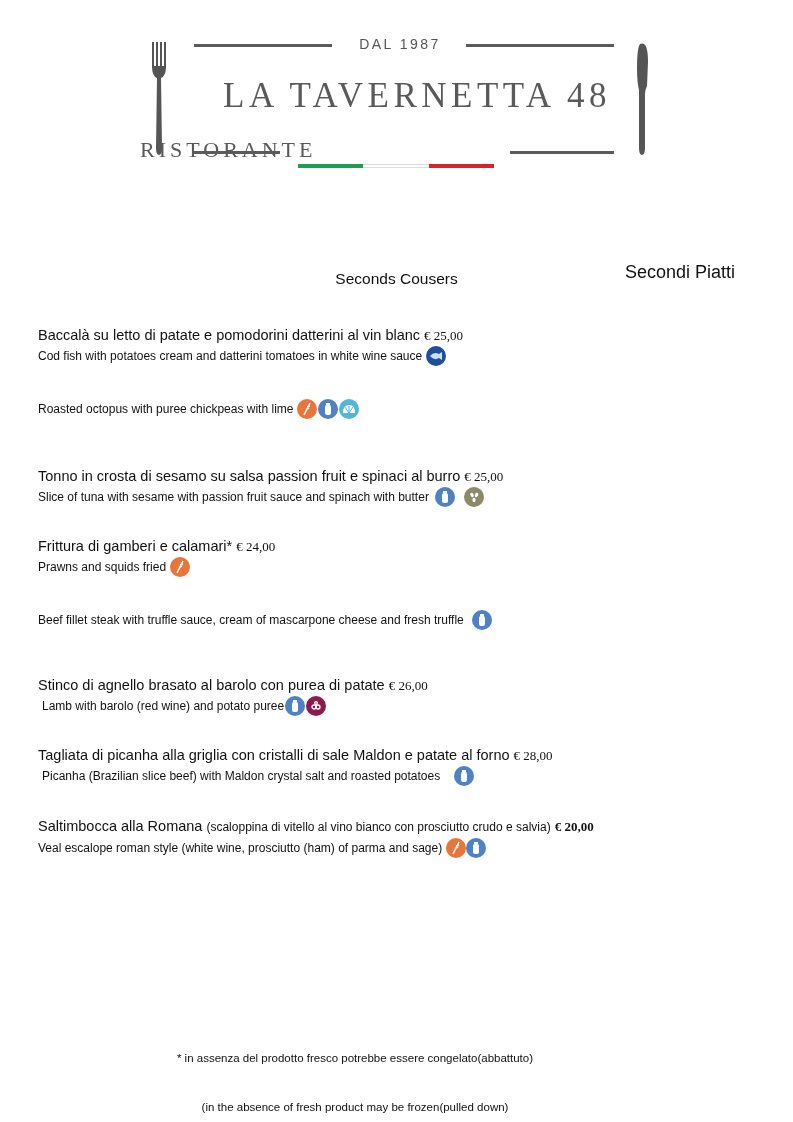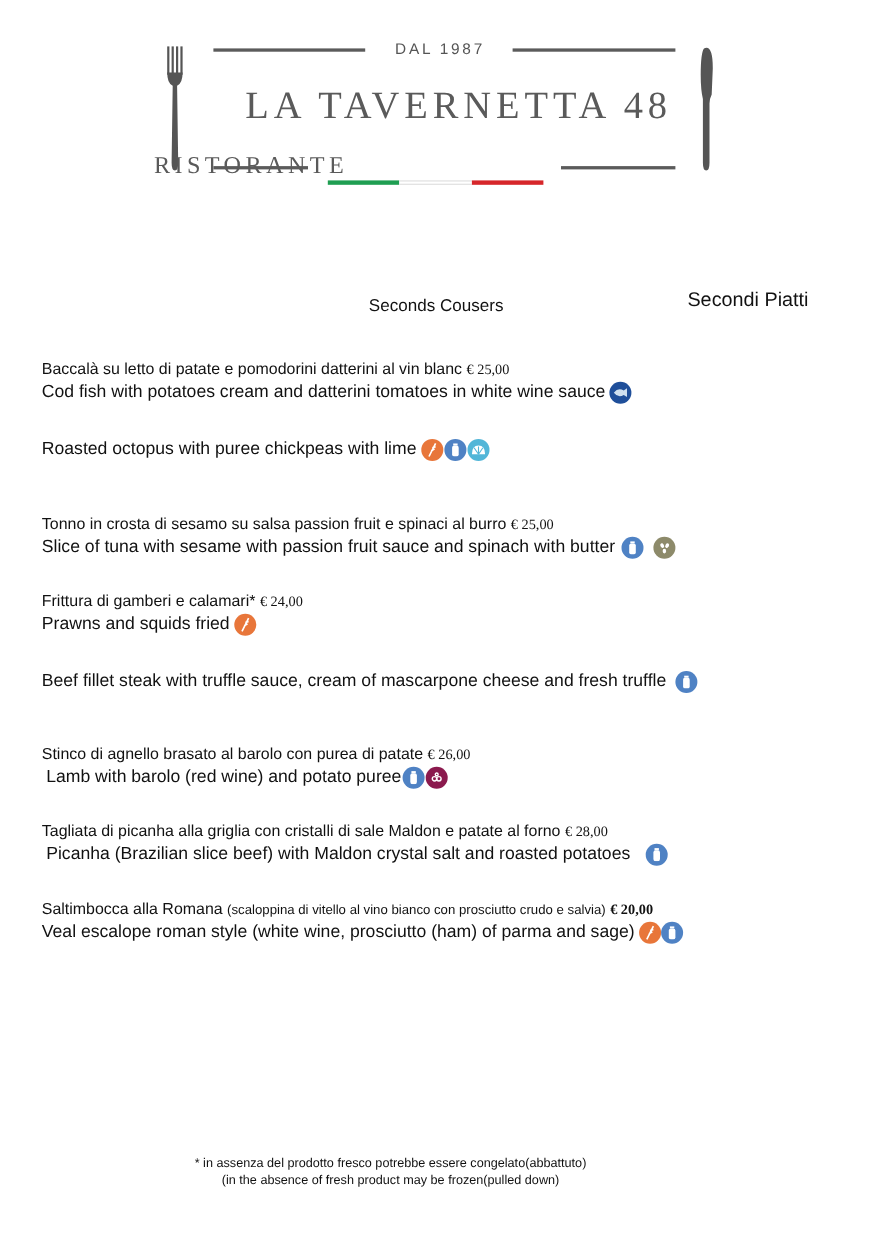--- a/index.html
+++ b/index.html
@@ -19,21 +19,21 @@
   
   .section-title { position:absolute; left:0; width:735px; top:246px; text-align:right; font-size:18px; color:#111;margin-top:16px; }
   .section-sub { position:absolute; left:0; width:793px; top:270px; text-align:center; font-size:15.5px; color:#111; }
 
   
   .item { position:absolute; left:38px; }
   .item .name { font-size:14.5px; line-height:17px; white-space:nowrap; color:#111; }
   .item .name .note { font-size:12px; }
   .item .price { font-family:"Liberation Serif", serif; font-size:13px; }
   .item .price.bold { font-weight:bold; }
-  .item .desc { font-size:16px; line-height:14px; margin-top:2px; white-space:nowrap; display:flex; align-items:center; color:#111; }
+  .item .desc { font-size:12px; line-height:14px; margin-top:2px; white-space:nowrap; display:flex; align-items:center; color:#111; }
   .item .desc.indent { padding-left:4px; }
   .icons { display:inline-flex; align-items:center; margin-left:4px; }
   .ic { display:inline-flex; width:20px; height:20px; border-radius:50%; align-items:center; justify-content:center; margin-right:1px; }
   .ic svg { display:block; }
 
   
   .foot { position:absolute; left:0; width:710px; text-align:center; font-size:11.5px; color:#111; }
 </style>
 </head>
 <body>
@@ -212,13 +212,13 @@
           <svg width="8" height="12" viewBox="0 0 8 12">
             <rect x="1" y="2" width="6" height="10" rx="2" fill="#fff"></rect>
             <rect x="2" y="0" width="4" height="2" fill="#fff"></rect>
           </svg>
         </span>
     </span>
   </div>
 </div>
 
 <div class="foot" style="top:1052px;">* in assenza del prodotto fresco potrebbe essere congelato(abbattuto)</div>
-<div class="foot" style="top:1067px;">(in the absence of fresh product may be frozen(pulled down)</div>
+<div class="foot" style="top:1101px;">(in the absence of fresh product may be frozen(pulled down)</div>
 
 </body></html>

